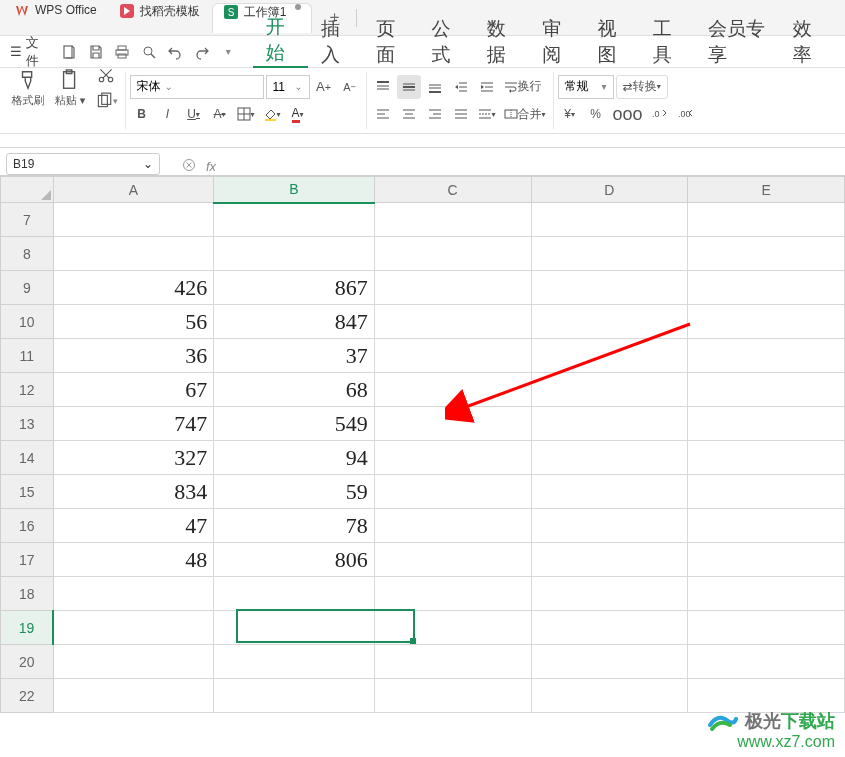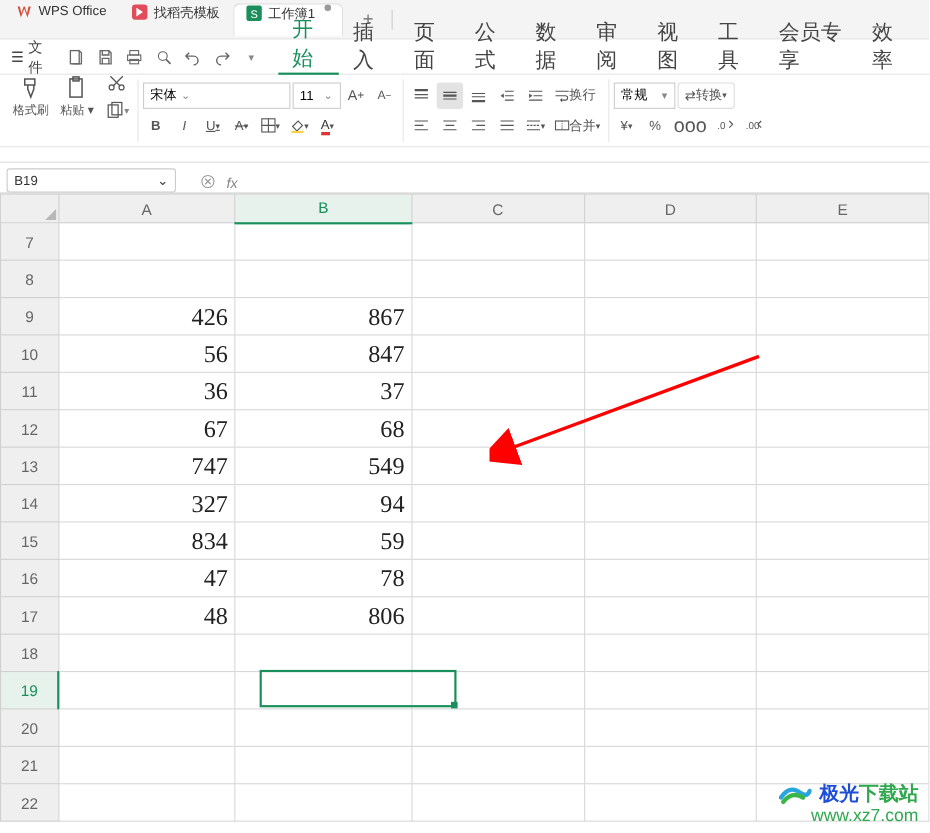--- a/index.html
+++ b/index.html
@@ -140,21 +140,21 @@
       pointer-events:none;
     }
     .active-handle { position:absolute; width:6px; height:6px; background:#1a8f5c; right:-3px; bottom:-3px; }
 
     
     .arrow-annot { position:absolute; pointer-events:none; }
 
     
     .watermark { position:absolute; right:10px; bottom:6px; text-align:right; }
     .wm-top { font-size:18px; font-weight:bold; }
-    .wm-top .c1 { color:#1d4ed8; }
+    .wm-top .c1 { color:#737373; }
     .wm-top .c2 { color:#2fa84f; }
     .wm-url { font-size:16px; color:#2fa84f; }
     .wm-swirl { width:30px; height:22px; display:inline-block; vertical-align:middle; margin-right:2px; }
 
     .corner-tri {
       width:0; height:0;
       border-right:10px solid #b8b8b8;
       border-top:10px solid transparent;
       position:absolute; right:2px; bottom:2px;
     }
@@ -624,28 +624,20 @@
         </tr>
         <tr>
           <th class="rowhead">20</th>
           <td></td>
           <td></td>
           <td></td>
           <td></td>
           <td></td>
         </tr>
         <tr>
-          <th class="rowhead">21</th>
-          <td></td>
-          <td></td>
-          <td></td>
-          <td></td>
-          <td></td>
-        </tr>
-        <tr>
           <th class="rowhead">22</th>
           <td></td>
           <td></td>
           <td></td>
           <td></td>
           <td></td>
         </tr>
       </tbody>
   </table>
 

